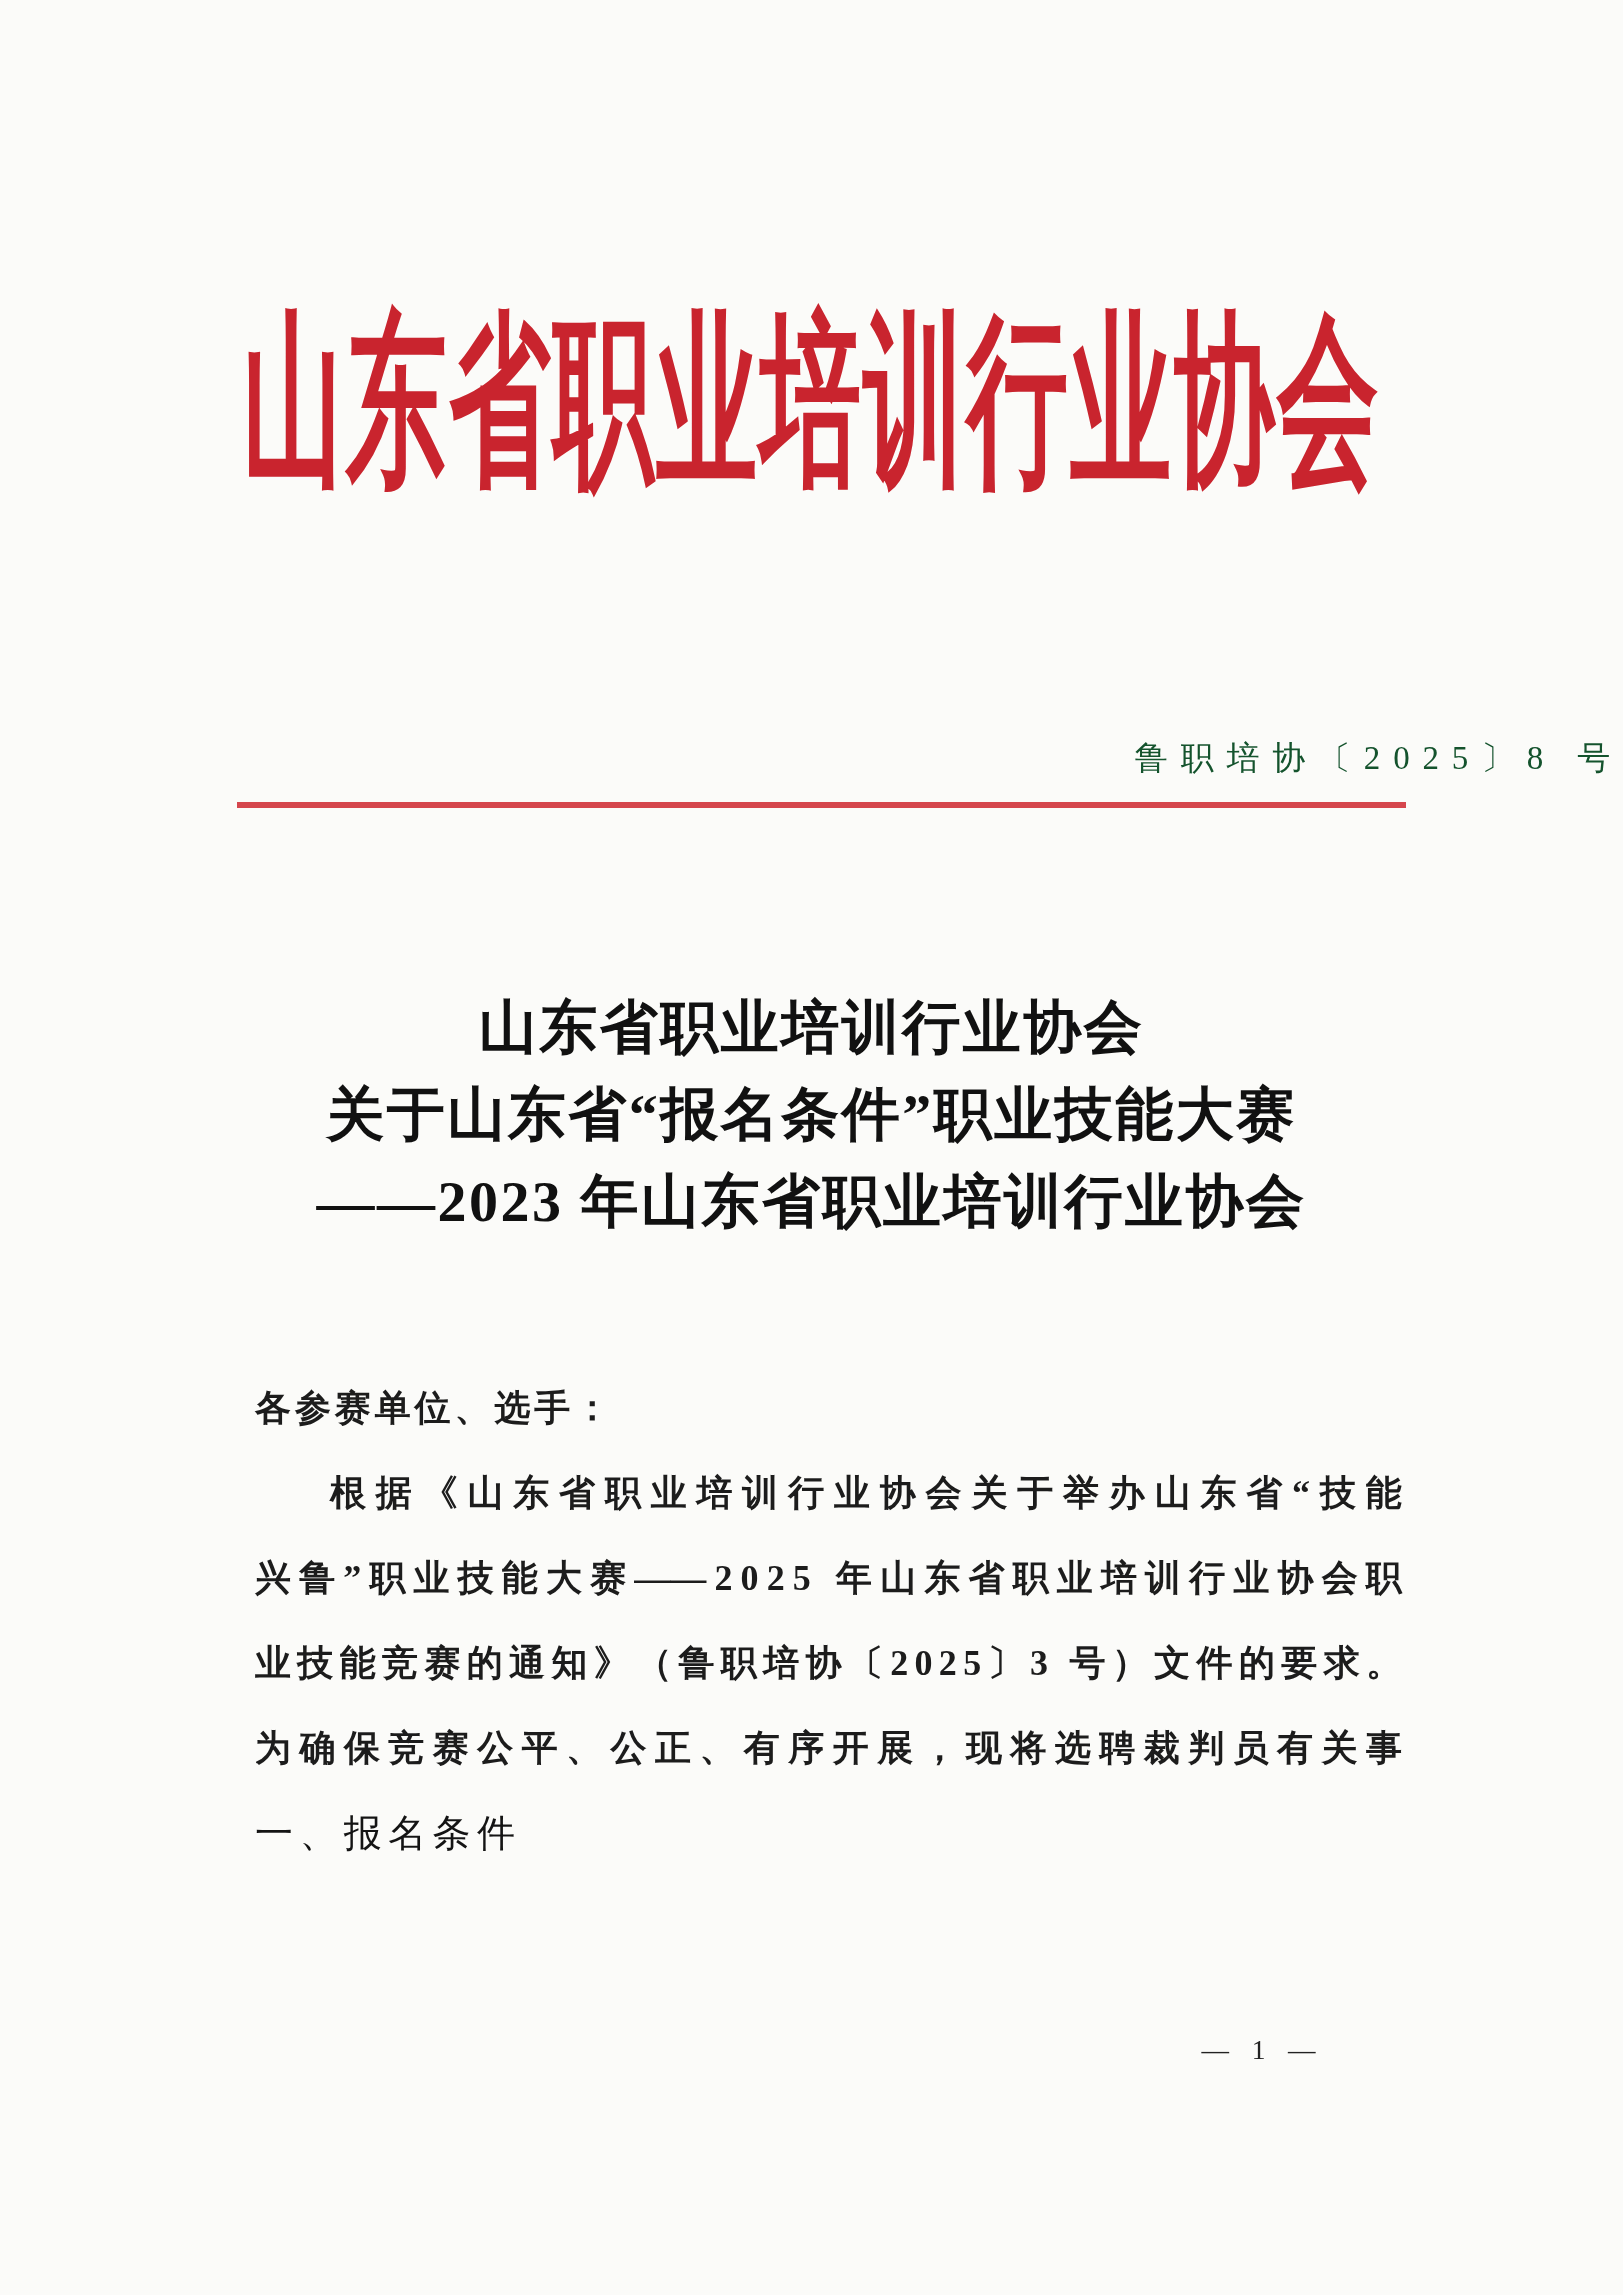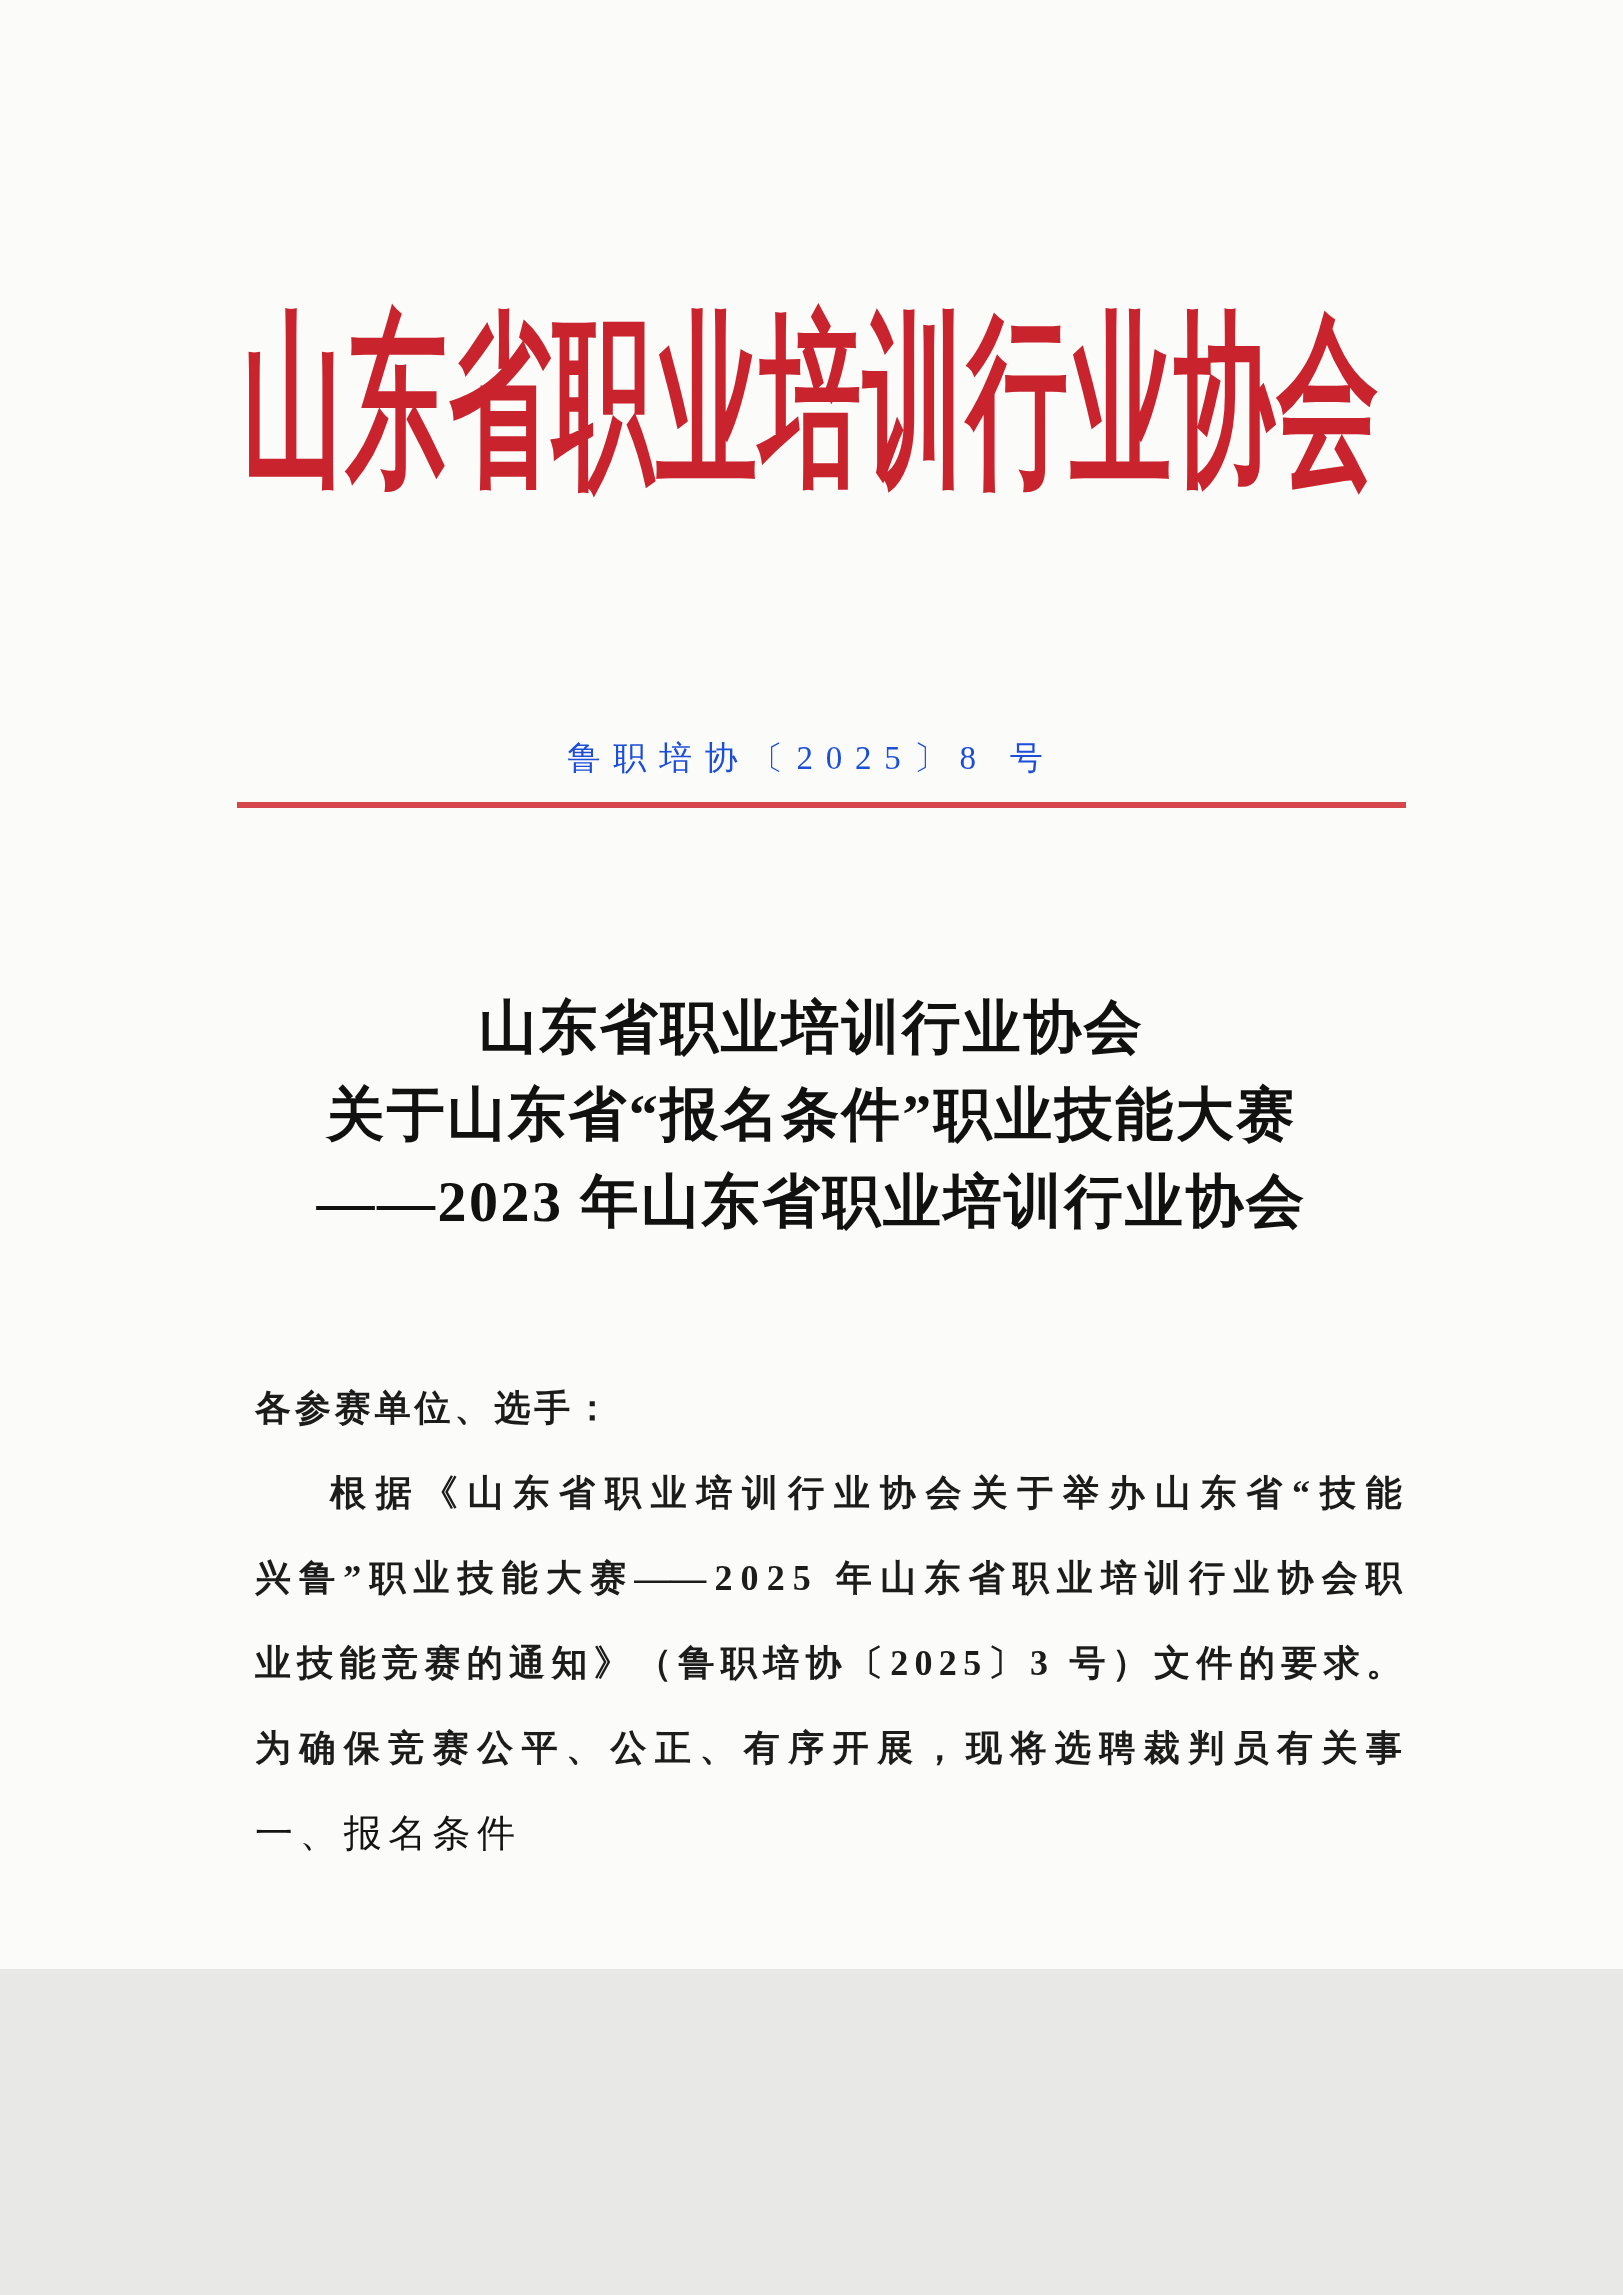--- a/index.html
+++ b/index.html
@@ -5,21 +5,21 @@
   :root{
     --title-red:#c9242e;
     --rule-red:#d5464d;
     --ink:#1c1c1c;
   }
   *{margin:0;padding:0;box-sizing:border-box;}
   html,body{background:#e8e8e6;}
   .page{
     position:relative;
     width:1623px;
-    height:1969px;
+    height:2295px;
     background:#fbfbf9;
     font-family:"Liberation Serif", serif;
     color:var(--ink);
     overflow:hidden;
   }
   
   .org-title{
     position:absolute;
     top:310px;
     left:0;
@@ -36,24 +36,24 @@
     transform:scaleY(1.85);
     transform-origin:top center;
     white-space:nowrap;
   }
   
   .doc-number{
     position:absolute;
     top:736px;
     left:0;
     width:100%;
-    text-align:center;
+    text-align:right;
     font-size:33px;
     letter-spacing:12.8px;
-    color:#1d4ed8;
+    color:#14532d;
     white-space:nowrap;
   }
   
   .red-rule{
     position:absolute;
     top:802px;
     left:237px;
     width:1169px;
     height:6.4px;
     background:var(--rule-red);

